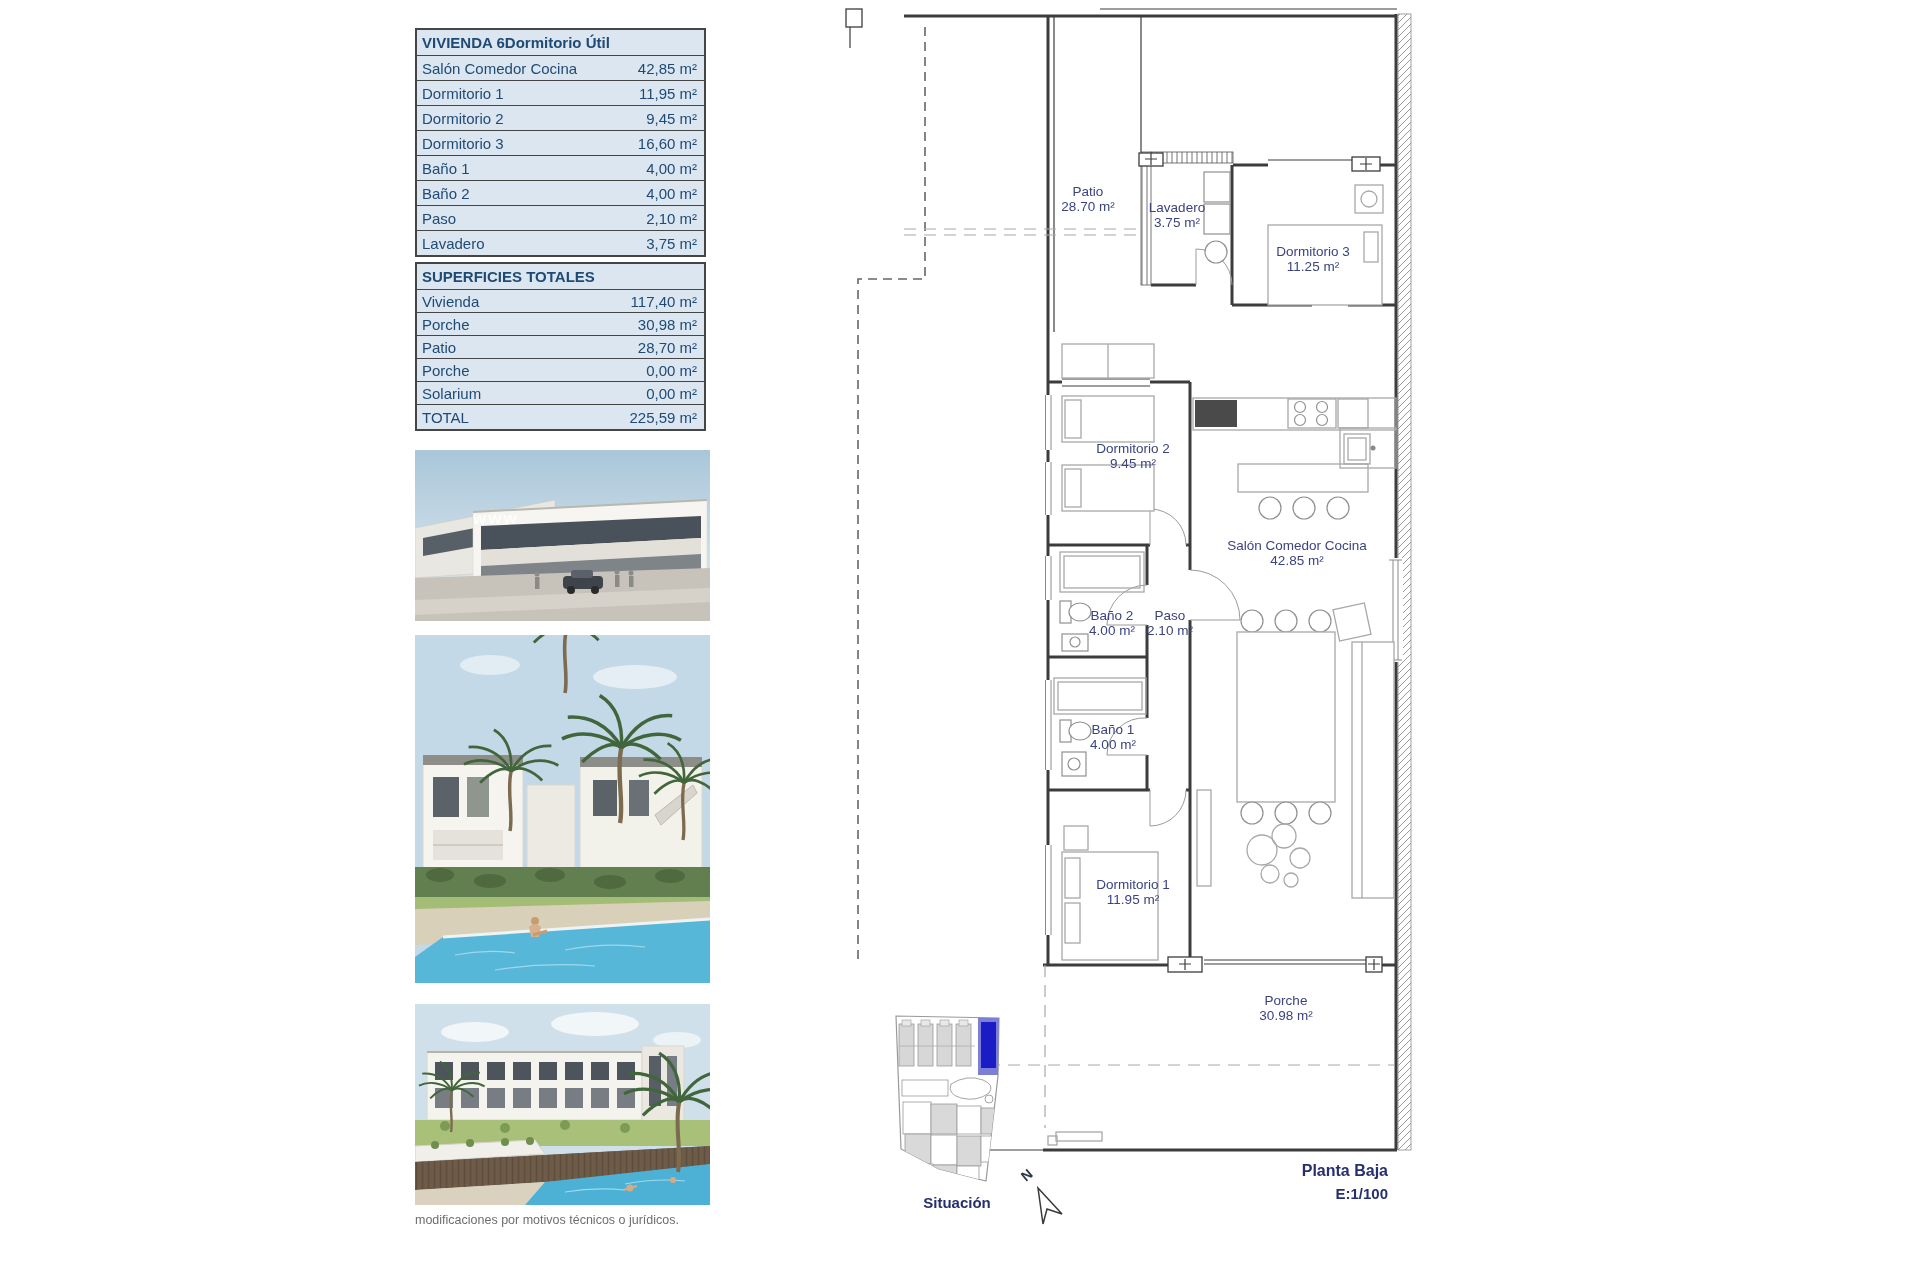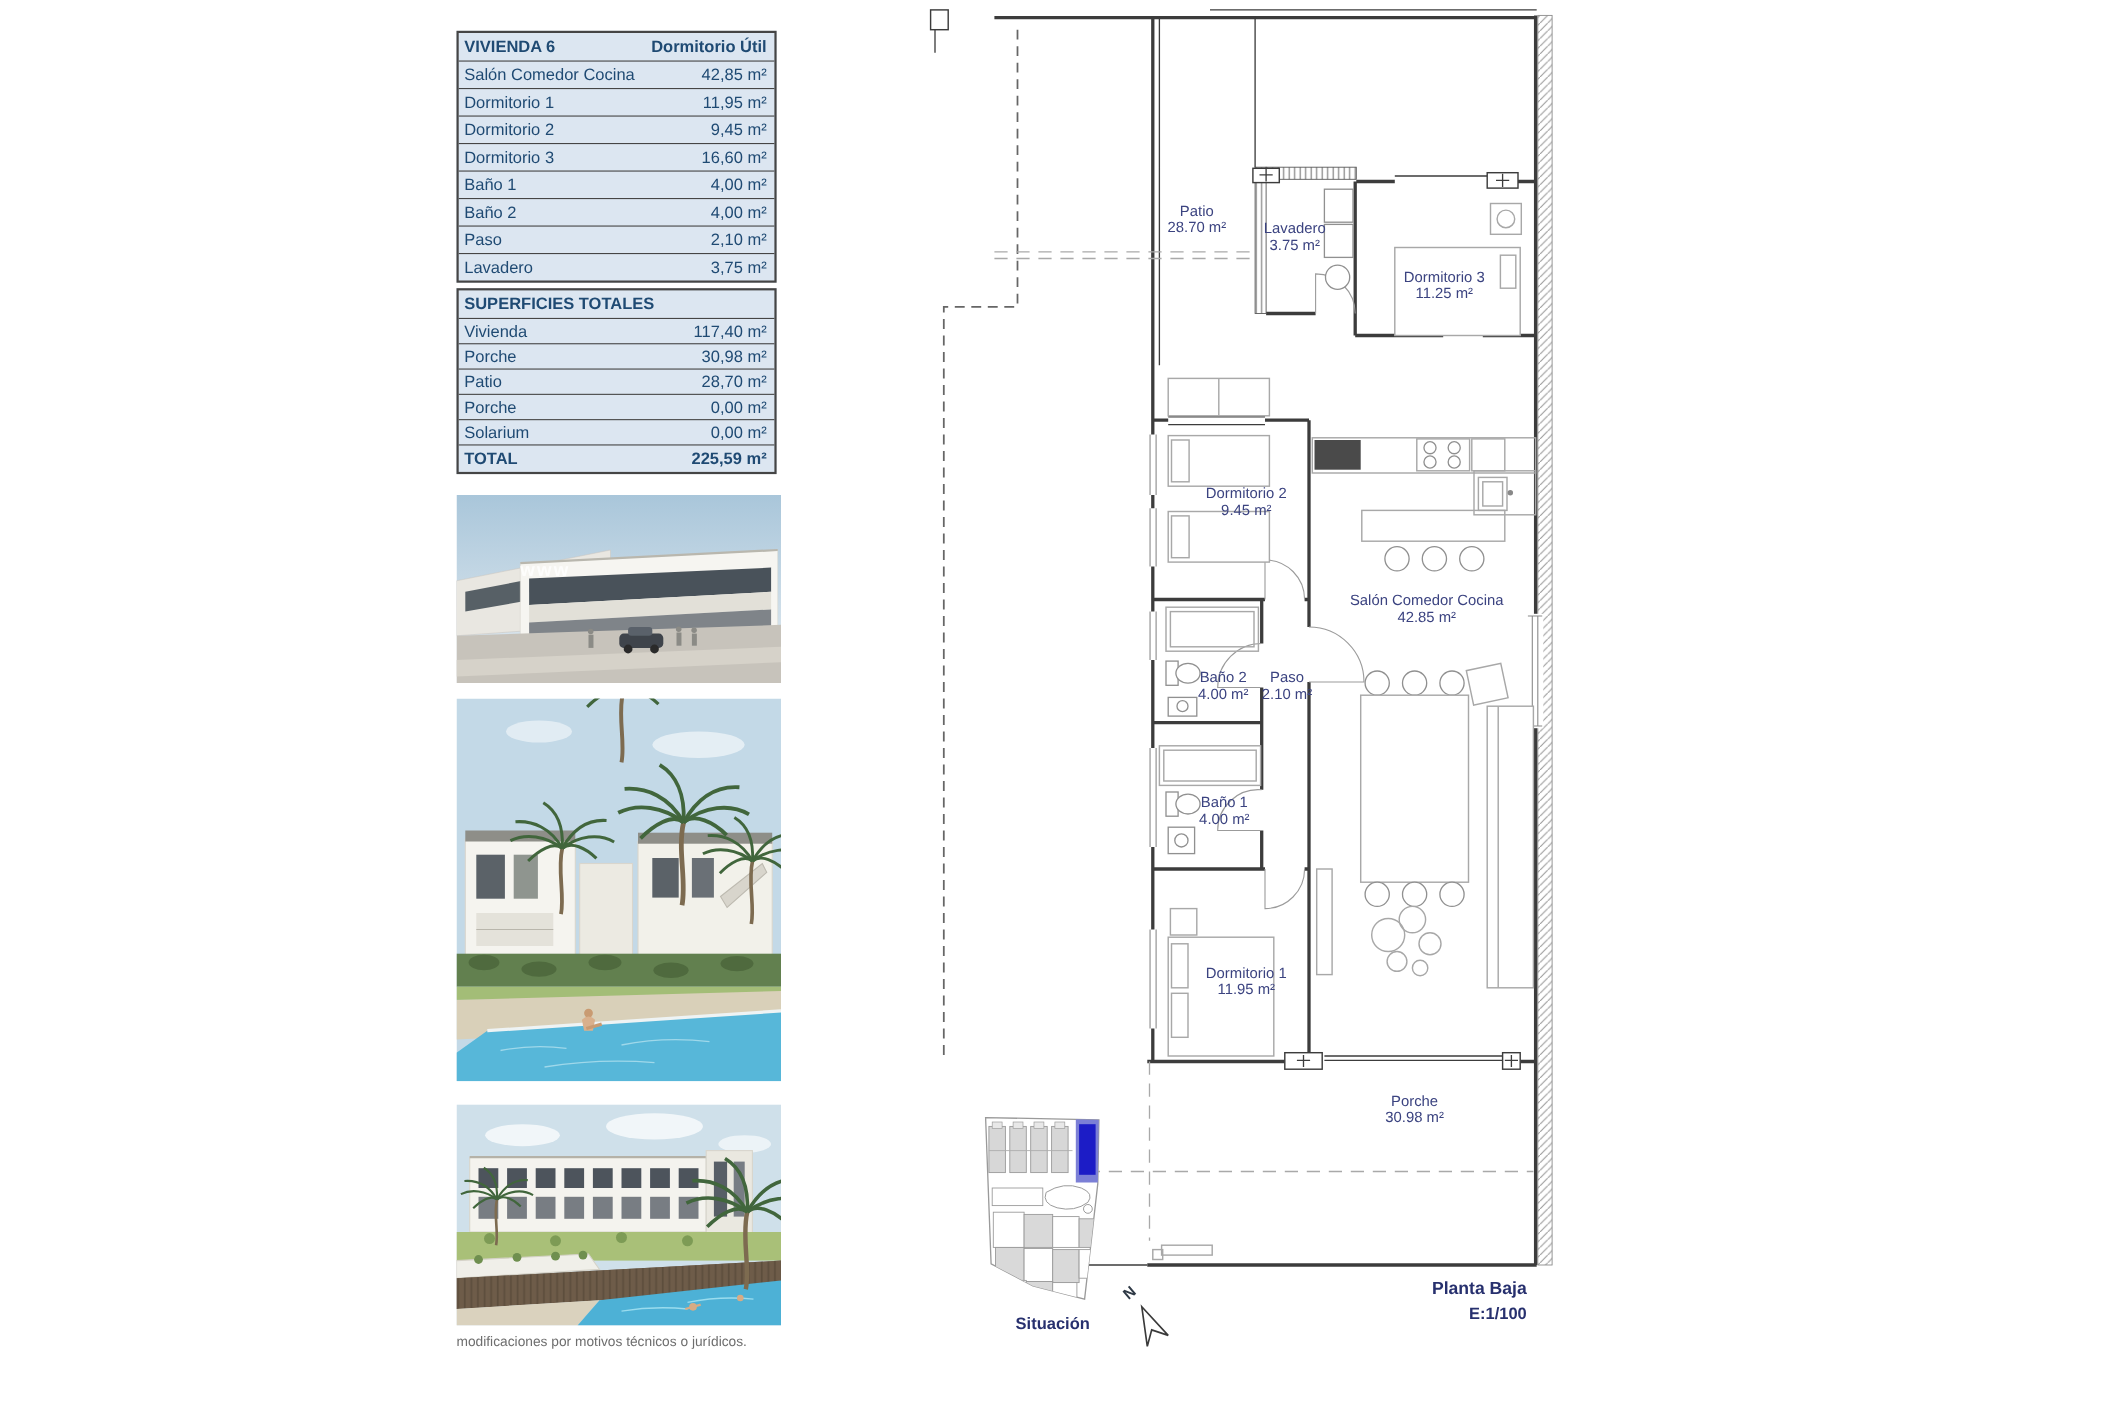--- a/index.html
+++ b/index.html
@@ -2,27 +2,27 @@
 <html><head>
 <meta charset="utf-8">
 <style>
   html,body{margin:0;padding:0}
   body{width:1920px;height:1280px;position:relative;background:#fff;
        font-family:"Liberation Sans",sans-serif;overflow:hidden}
 
   
   .panel{position:absolute;left:415px;width:291px;background:#dce6f1;
          border:2px solid #454545;box-sizing:border-box;color:#1f4a73}
-  .thead{display:flex;justify-content:space-between;align-items:center;
+  .thead{display:flex;align-items:center;
          height:25px;padding:0 7px 0 5px;font-weight:bold;font-size:15px}
   .trow{display:flex;justify-content:space-between;align-items:center;
         border-top:1.4px solid #454545;padding:0 7px 0 5px;font-size:15px}
   .t1 .trow{height:24px}
   .t2 .trow{height:22px}
-  .trow.total{font-weight:bold;height:24px}
+  .trow.total{font-weight:normal;height:24px}
   .trow span{white-space:nowrap}
 
   
   .photo{position:absolute;left:415px;display:block}
 
   
   .disclaimer{position:absolute;left:415px;top:1211px;width:300px;
               font-size:12.5px;line-height:1.45;color:#6e6e6e}
   .disclaimer .j{text-align:justify;text-align-last:justify}
 

